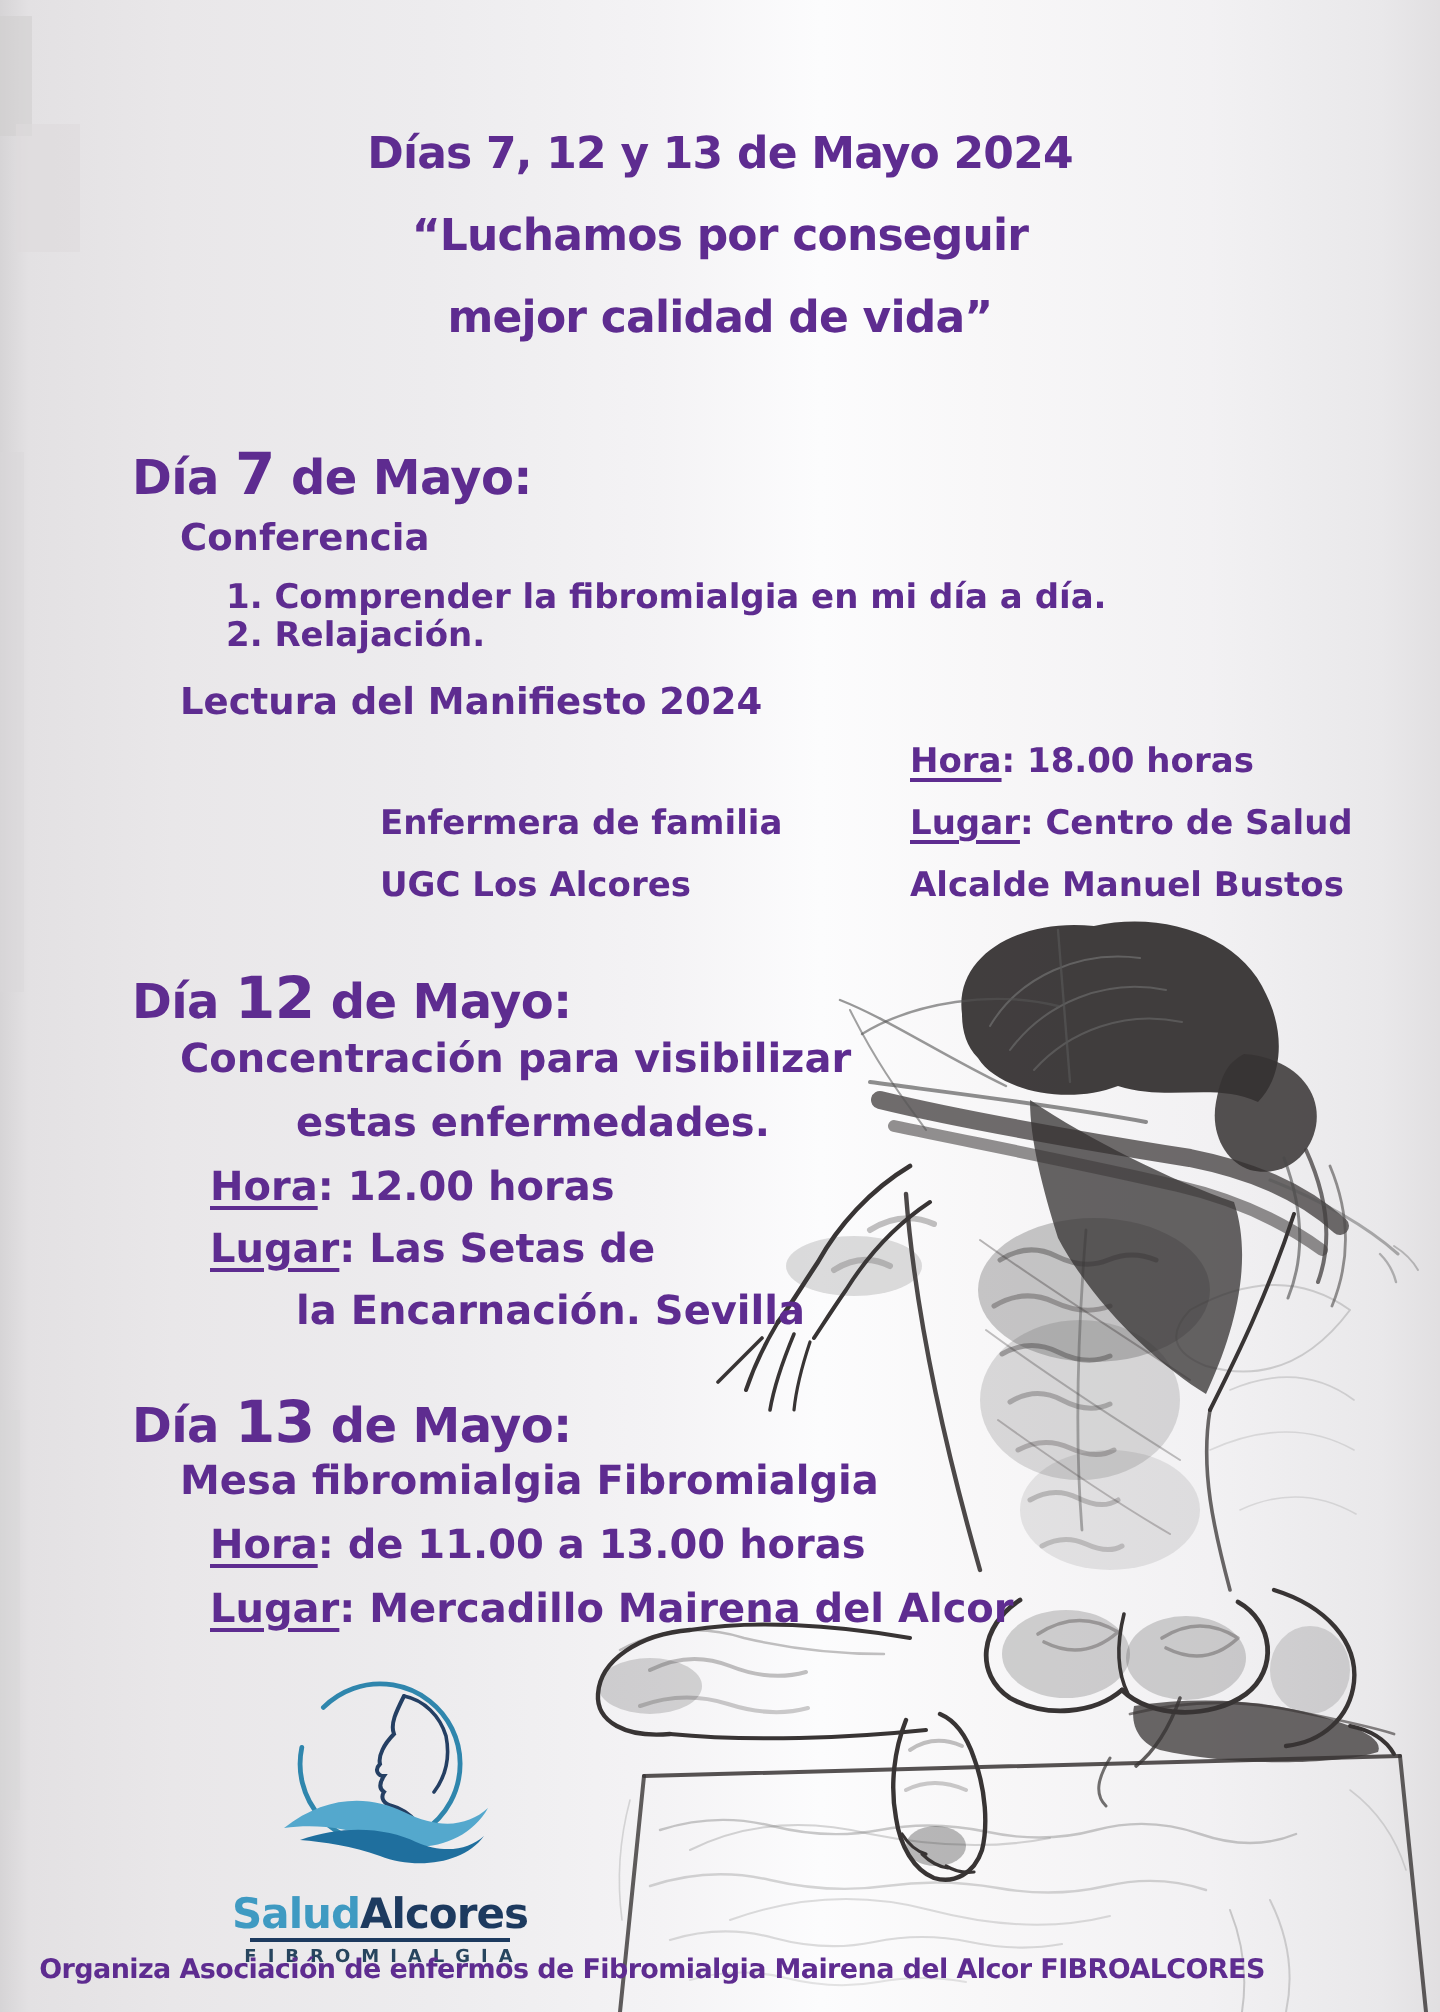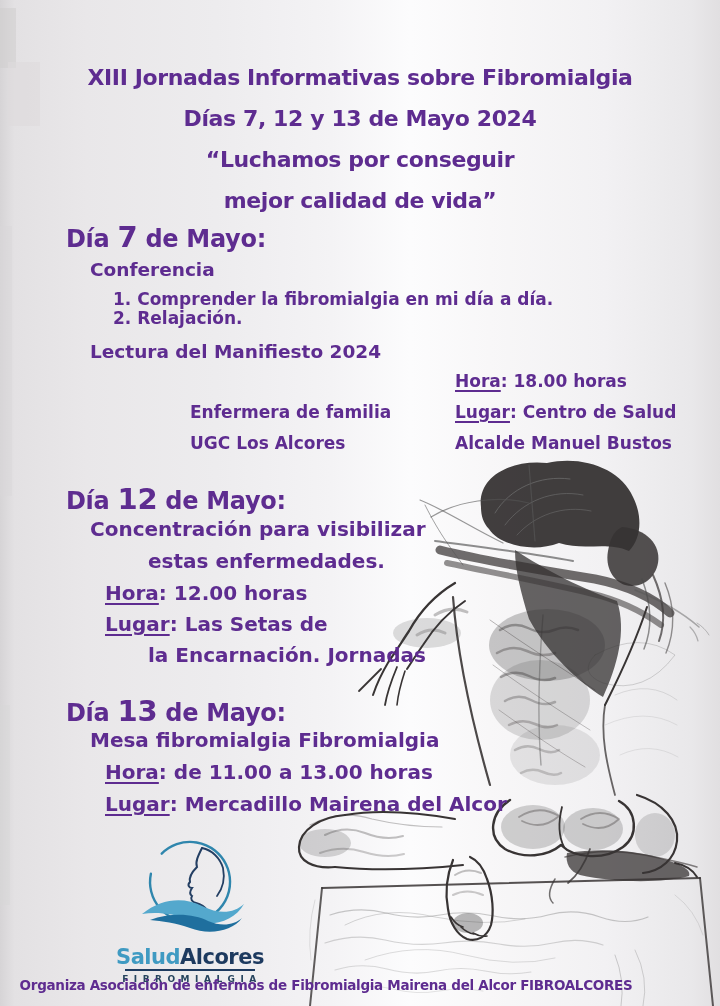--- a/index.html
+++ b/index.html
@@ -162,21 +162,20 @@
 
       <g stroke="#555">
         <path d="M350,135 C375,145 398,158 414,172" stroke-width="1.5" opacity=".45"></path>
         <path d="M405,172 q6,6 8,14" stroke-width="1.2" opacity=".4"></path>
         <path d="M412,168 q8,5 12,12" stroke-width="1" opacity=".35"></path>
       </g>
     </g>
   </svg>
 
   <header id="title" class="pos">
-    <div>XIII Jornadas Informativas sobre Fibromialgia</div>
     <div>Días 7, 12 y 13 de Mayo 2024</div>
     <div>“Luchamos por conseguir</div>
     <div>mejor calidad de vida”</div>
   </header>
 
   <div class="pos day-h" style="top:220px;left:66px"><span>Día </span><span class="num">7</span><span> de Mayo:</span></div>
   <div class="pos sub" style="top:259px;left:90px">Conferencia</div>
   <div class="pos body" style="top:289px;left:113px">1. Comprender la fibromialgia en mi día a día.</div>
   <div class="pos body" style="top:308px;left:113px">2. Relajación.</div>
   <div class="pos sub" style="top:341px;left:90px">Lectura del Manifiesto 2024</div>
@@ -186,21 +185,21 @@
 
   <div class="pos body" style="top:371px;left:455px"><span class="lbl">Hora</span><span>: </span><span>18.00 horas</span></div>
   <div class="pos body" style="top:402px;left:455px"><span class="lbl">Lugar</span><span>: </span><span>Centro de Salud</span></div>
   <div class="pos body" style="top:433px;left:455px">Alcalde Manuel Bustos</div>
 
   <div class="pos day-h" style="top:482px;left:66px"><span>Día </span><span class="num">12</span><span> de Mayo:</span></div>
   <div class="pos b18" style="top:517px;left:90px">Concentración para visibilizar</div>
   <div class="pos b18" style="top:549px;left:148px">estas enfermedades.</div>
   <div class="pos b18" style="top:581px;left:105px"><span class="lbl">Hora</span><span>: </span><span>12.00 horas</span></div>
   <div class="pos b18" style="top:612px;left:105px"><span class="lbl">Lugar</span><span>: </span><span>Las Setas de</span></div>
-  <div class="pos b18" style="top:643px;left:148px">la Encarnación. Jornadas</div>
+  <div class="pos b18" style="top:643px;left:148px">la Encarnación. Sevilla</div>
 
   <div class="pos day-h" style="top:694px;left:66px"><span>Día </span><span class="num">13</span><span> de Mayo:</span></div>
   <div class="pos b18" style="top:728px;left:90px">Mesa fibromialgia Fibromialgia</div>
   <div class="pos b18" style="top:760px;left:105px"><span class="lbl">Hora</span><span>: </span><span>de 11.00 a 13.00 horas</span></div>
   <div class="pos b18" style="top:792px;left:105px"><span class="lbl">Lugar</span><span>: </span><span>Mercadillo Mairena del Alcor</span></div>
 
   <div id="logo">
     <svg width="120" height="108" viewBox="0 0 120 108">
       <g fill="none" stroke-linecap="round">
         <path d="M31.7,19.7 A40,40 0 1 1 20.9,39.7" stroke="#2f86ad" stroke-width="2.4"></path>

